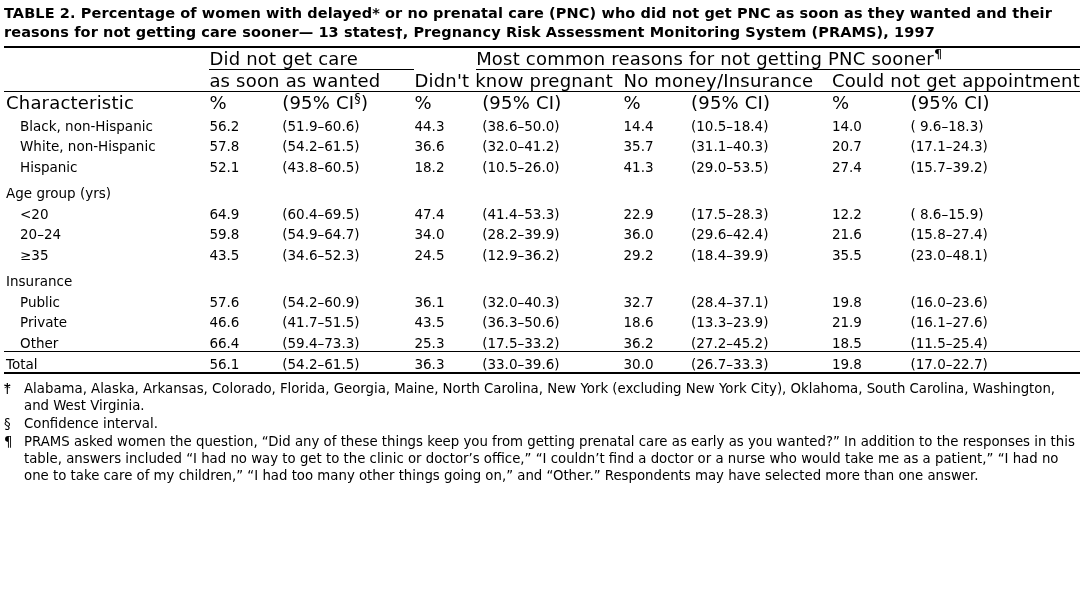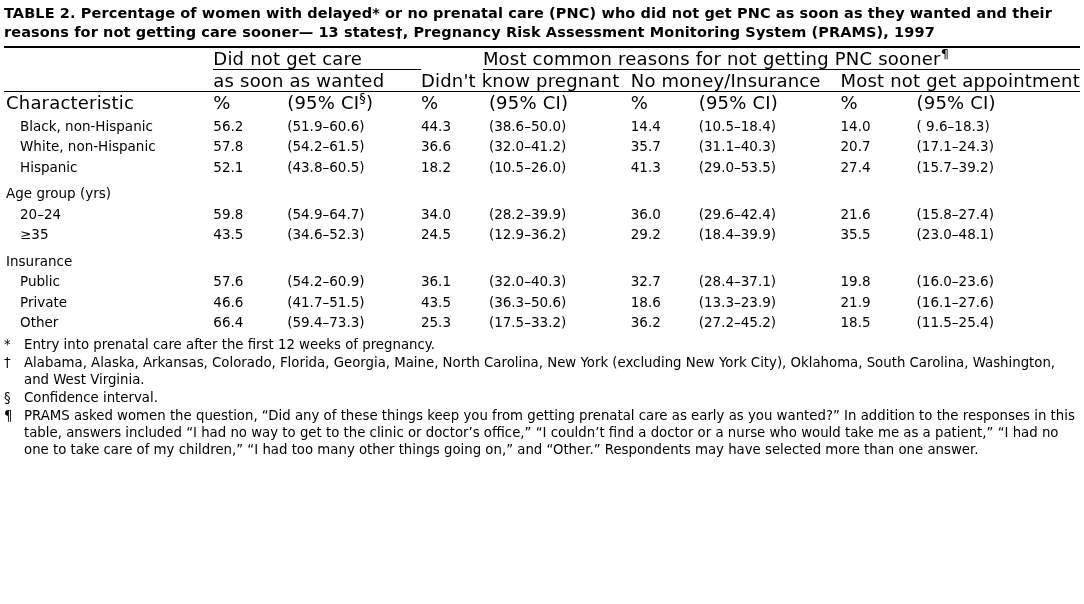--- a/index.html
+++ b/index.html
@@ -127,21 +127,21 @@
         <td></td>
         <td class="hdr-cell ctr underline" colspan="2">Did not get care</td>
         <td></td>
         <td class="hdr-cell ctr underline" colspan="5"><span>Most common reasons for not getting PNC sooner</span><sup>¶</sup></td>
       </tr>
       <tr class="hdrline2">
         <td></td>
         <td class="hdr-cell ctr underline" colspan="2">as soon as wanted</td>
         <td class="hdr-cell ctr underline" colspan="2">Didn't know pregnant</td>
         <td class="hdr-cell ctr underline" colspan="2">No money/Insurance</td>
-        <td class="hdr-cell ctr underline" colspan="2">Most not get appointment</td>
+        <td class="hdr-cell ctr underline" colspan="2">Could not get appointment</td>
       </tr>
       <tr class="hdrline3 rule-thin">
         <td class="hdr-cell rowlabel">Characteristic</td>
         <td class="hdr-cell num">%</td>
         <td class="hdr-cell ci">(95% CI<sup>§</sup>)</td>
         <td class="hdr-cell num">%</td>
         <td class="hdr-cell ci">(95% CI)</td>
         <td class="hdr-cell num">%</td>
         <td class="hdr-cell ci">(95% CI)</td>
         <td class="hdr-cell num">%</td>
@@ -187,20 +187,31 @@
         <td></td>
           <td></td>
         <td></td>
           <td></td>
         <td></td>
           <td></td>
         <td></td>
           <td></td>
       </tr>
       <tr class="datarow">
+        <td class="indent1">&lt;20</td>
+        <td class="num">64.9</td>
+        <td class="ci">(60.4–69.5)</td>
+        <td class="num">47.4</td>
+        <td class="ci">(41.4–53.3)</td>
+        <td class="num">22.9</td>
+        <td class="ci">(17.5–28.3)</td>
+        <td class="num">12.2</td>
+        <td class="ci">(  8.6–15.9)</td>
+      </tr>
+      <tr class="datarow">
         <td class="indent1">20–24</td>
         <td class="num">59.8</td>
         <td class="ci">(54.9–64.7)</td>
         <td class="num">34.0</td>
         <td class="ci">(28.2–39.9)</td>
         <td class="num">36.0</td>
         <td class="ci">(29.6–42.4)</td>
         <td class="num">21.6</td>
         <td class="ci">(15.8–27.4)</td>
       </tr>
@@ -254,27 +265,37 @@
         <td class="num">66.4</td>
         <td class="ci">(59.4–73.3)</td>
         <td class="num">25.3</td>
         <td class="ci">(17.5–33.2)</td>
         <td class="num">36.2</td>
         <td class="ci">(27.2–45.2)</td>
         <td class="num">18.5</td>
         <td class="ci">(11.5–25.4)</td>
       </tr>
 
+      <tr class="datarow rule-thin rule-bottom">
+        <td class="rowlabel bold">Total</td>
+        <td class="num bold">56.1</td>
+        <td class="ci bold">(54.2–61.5)</td>
+        <td class="num bold">36.3</td>
+        <td class="ci bold">(33.0–39.6)</td>
+        <td class="num bold">30.0</td>
+        <td class="ci bold">(26.7–33.3)</td>
+        <td class="num bold">19.8</td>
+        <td class="ci bold">(17.0–22.7)</td>
+      </tr>
     </tbody>
   </table>
 
   <div class="footnotes">
     <span class="fn">
       <span class="mark">*</span>
-      <span>Entry into prenatal care after the first 12 weeks of pregnancy.</span>
     </span>
     <span class="fn">
       <span class="mark">†</span>
       <span>Alabama, Alaska, Arkansas, Colorado, Florida, Georgia, Maine, North Carolina, New York (excluding New York City), Oklahoma, South Carolina, Washington, and West Virginia.</span>
     </span>
     <span class="fn">
       <span class="mark">§</span>
       <span>Confidence interval.</span>
     </span>
     <span class="fn">

